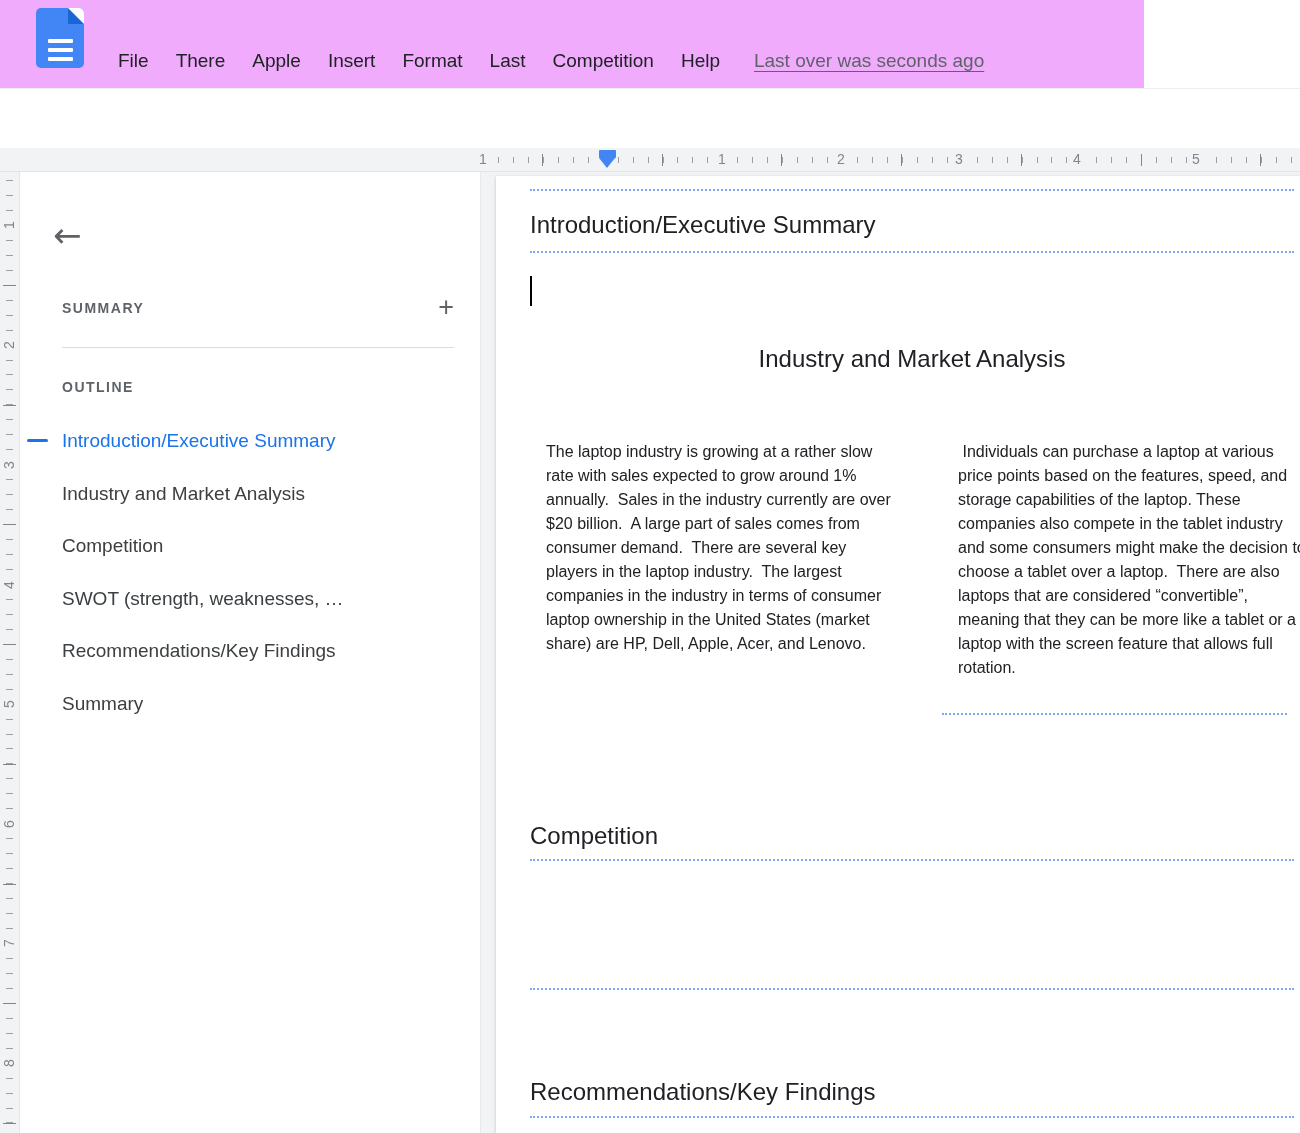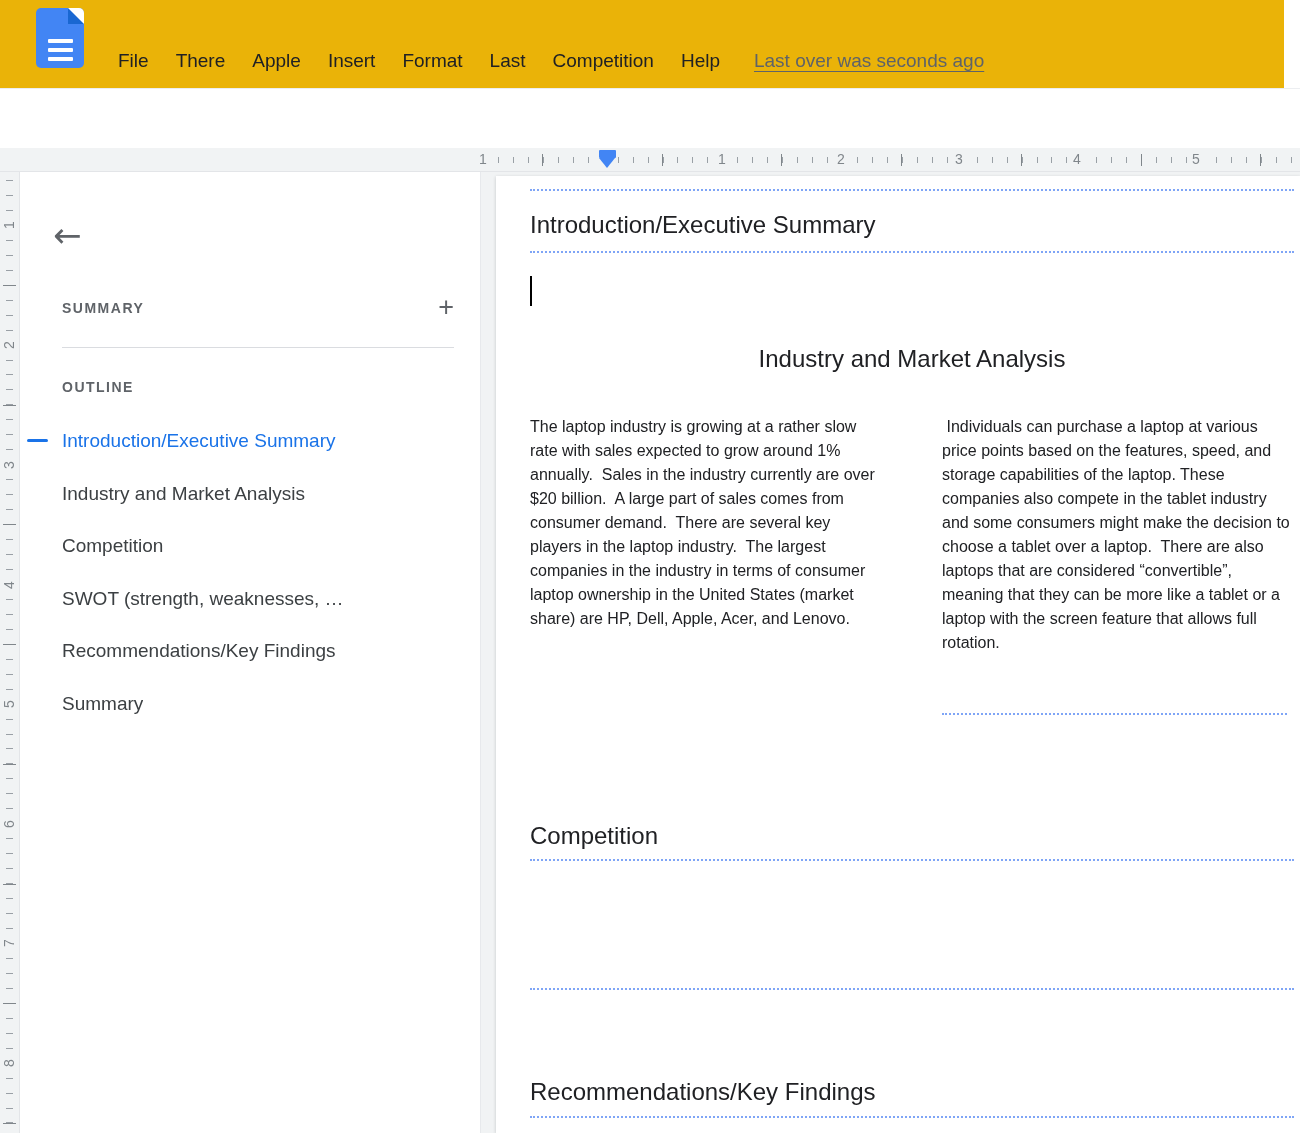--- a/index.html
+++ b/index.html
@@ -1,21 +1,21 @@
 <!DOCTYPE html>
 <html><head>
 <meta charset="utf-8">
 <style>
   * { margin:0; padding:0; box-sizing:border-box; }
   html,body { width:1300px; height:1133px; overflow:hidden; background:#fff;
               font-family:"Liberation Sans", sans-serif; }
   .app { position:relative; width:1300px; height:1133px; background:#fff; }
 
   
-  .header { position:absolute; left:0; top:0; width:1284px; height:88px; background:#eab308; }
+  .header { position:absolute; left:0; top:0; width:1144px; height:88px; background:#f0abfc; }
   .docs-icon { position:absolute; left:36px; top:8px; width:48px; height:60px;
                background:#4285f4; border-radius:5px; overflow:hidden; }
   .docs-icon .fold { position:absolute; top:0; right:0; width:16px; height:16px; background:#fff; }
   .docs-icon .fold::after { content:''; position:absolute; left:0; top:0; width:0; height:0;
                border-bottom:16px solid #1967d2; border-right:16px solid transparent; }
   .docs-icon .line { position:absolute; left:12px; width:25px; height:4px; background:#fff; border-radius:1px; }
   .docs-icon .l1 { top:31px; } .docs-icon .l2 { top:40px; } .docs-icon .l3 { top:49px; }
 
   .menu { position:absolute; left:118px; top:46px; height:30px; display:flex; align-items:center; }
   .menu-items { display:flex; gap:27px; align-items:center; }
@@ -102,22 +102,22 @@
   .dl3 { left:446px; width:345px; top:537px; }
   .dl4 { left:34px; width:764px; top:683px; }
   .dl5 { left:34px; width:764px; top:812px; }
   .dl6 { left:34px; width:764px; top:940px; }
   .doc-h { position:absolute; font-size:24px; line-height:32px; color:#202124; cursor:text; }
   .h-intro { left:34px; top:33px; }
   .h-industry { left:34px; top:167px; width:764px; text-align:center; }
   .h-competition { left:34px; top:644px; }
   .h-swot { left:34px; top:772px; }
   .h-reco { left:34px; top:900px; }
-  .doc-col { position:absolute; top:239px; font-size:16px; line-height:24px; color:#202124;
-             white-space:pre-wrap; cursor:text; }
+  .doc-col { position:absolute; top:264px; font-size:16px; line-height:24px; color:#202124;
+             white-space:pre-wrap; cursor:text;margin-left:16px; }
   .col-left { left:34px; width:347px; }
   .col-right { left:446px; width:348px; }
   .text-caret { position:absolute; left:34px; top:100px; width:2px; height:30px; background:#000;
                 animation:blink 1.2s steps(2,start) infinite; }
   @keyframes blink { to { visibility:hidden; } }
 </style>
 </head>
 <body>
 
 <div class="app">

